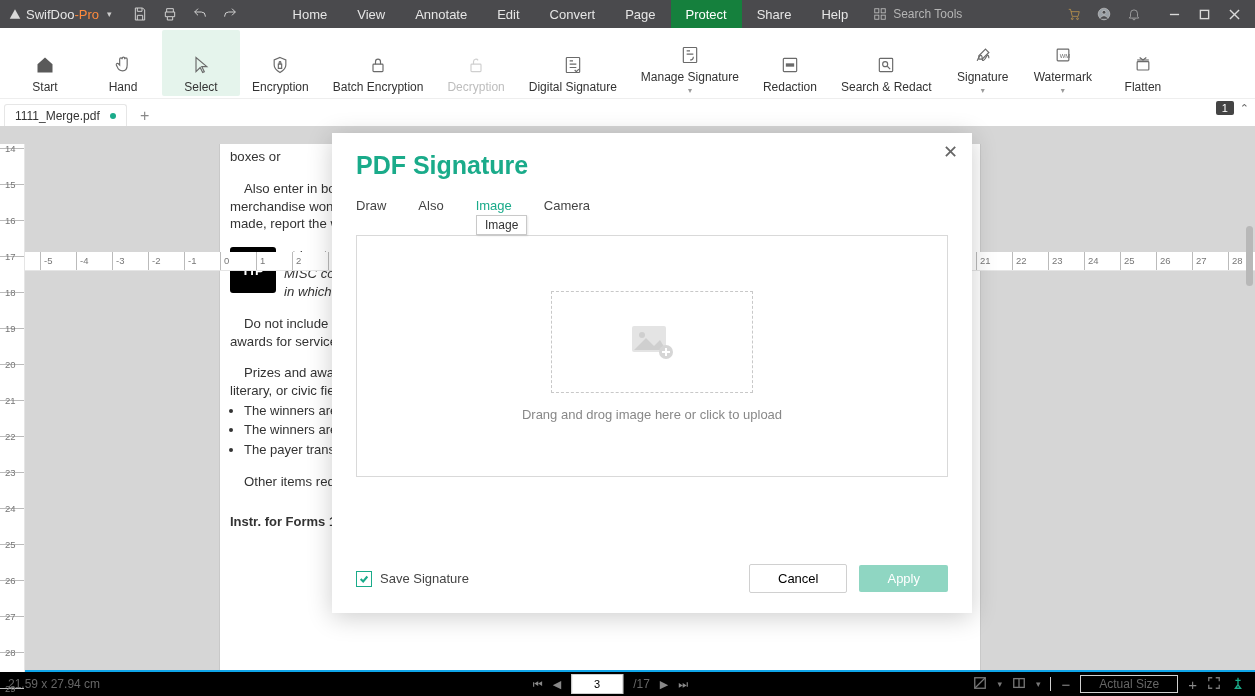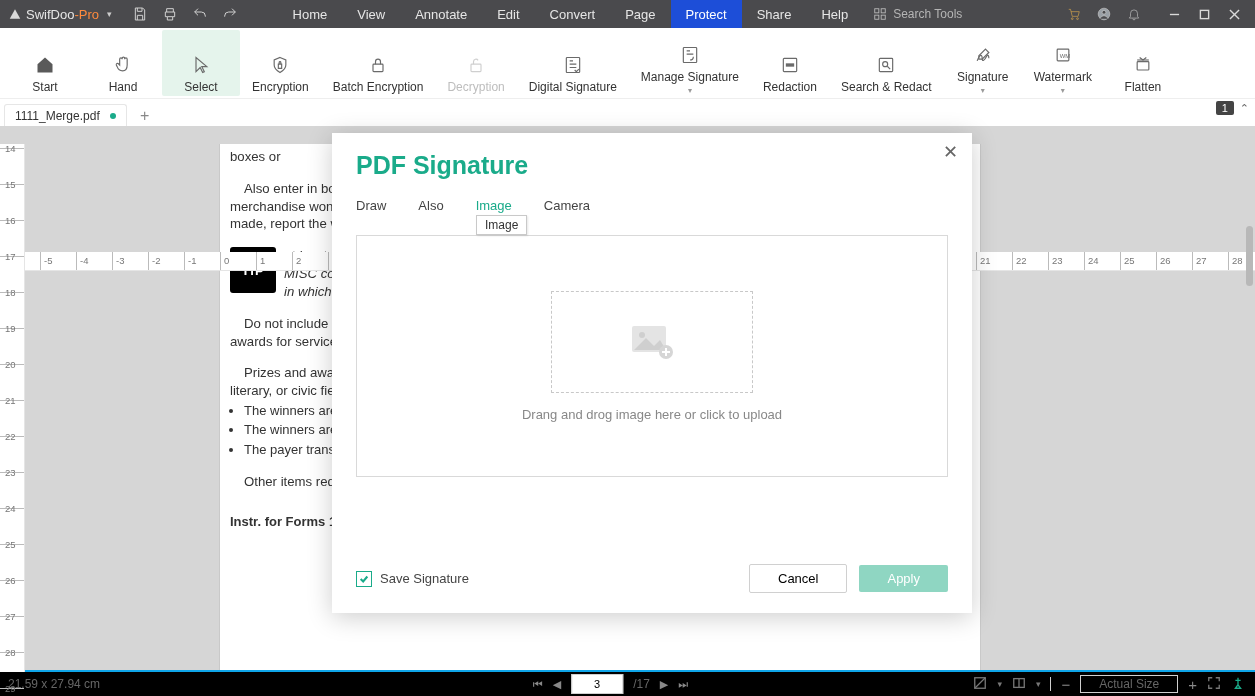--- a/index.html
+++ b/index.html
@@ -11,21 +11,21 @@
   .titlebar .logo-box svg{ width:14px; height:14px; fill:#d9d9d9; }
   .titlebar .brand{ font-size:13px; display:flex; }
   .titlebar .brand .b1{color:#e6e6e6;}
   .titlebar .brand .b2{color:#ff8a3d;}
   .titlebar .brand-drop{ margin-left:4px; font-size:9px; color:#ccc; }
   .titlebar .qat{ display:flex; align-items:center; gap:14px; margin-left:12px; }
   .titlebar .qat-icon{ width:16px; height:16px; display:flex; align-items:center; justify-content:center; color:#d9d9d9; }
   .titlebar .qat-icon svg{ width:16px; height:16px; fill:none; stroke:#d0d0d0; stroke-width:1.5; }
   .titlebar .menu{ display:flex; align-items:center; margin-left:40px; height:100%; }
   .titlebar .menu-item{ padding:0 15px; height:100%; display:flex; align-items:center; font-size:13px; color:#e6e6e6; }
-  .titlebar .menu-item.active{ background:#1d4ed8; color:#fff; }
+  .titlebar .menu-item.active{ background:#15803d; color:#fff; }
   .titlebar .search{ display:flex; align-items:center; gap:6px; margin-left:10px; color:#bbb; }
   .titlebar .search svg{ width:14px; height:14px; stroke:#bbb; stroke-width:1.5; fill:none;}
   .titlebar .search-text{ font-size:12px; color:#b5b5b5;}
   .titlebar .right-icons{ margin-left:auto; display:flex; align-items:center; height:100%; }
   .titlebar .right-icons .r-icon{ width:30px; height:100%; display:flex; align-items:center; justify-content:center; color:#d0d0d0;}
   .titlebar .right-icons .r-icon svg{ width:14px; height:14px; fill:#d0d0d0; stroke:#d0d0d0;}
   .titlebar .window-controls{ display:flex; align-items:center; height:100%; margin-left:10px; margin-right:6px; }
   .titlebar .window-controls .w-btn{ width:30px; height:100%; display:flex; align-items:center; justify-content:center; color:#d9d9d9; font-size:15px;}
   .titlebar .window-controls .w-btn svg{width:11px; height:11px; stroke:#d9d9d9; stroke-width:1.5; fill:none;}
 

